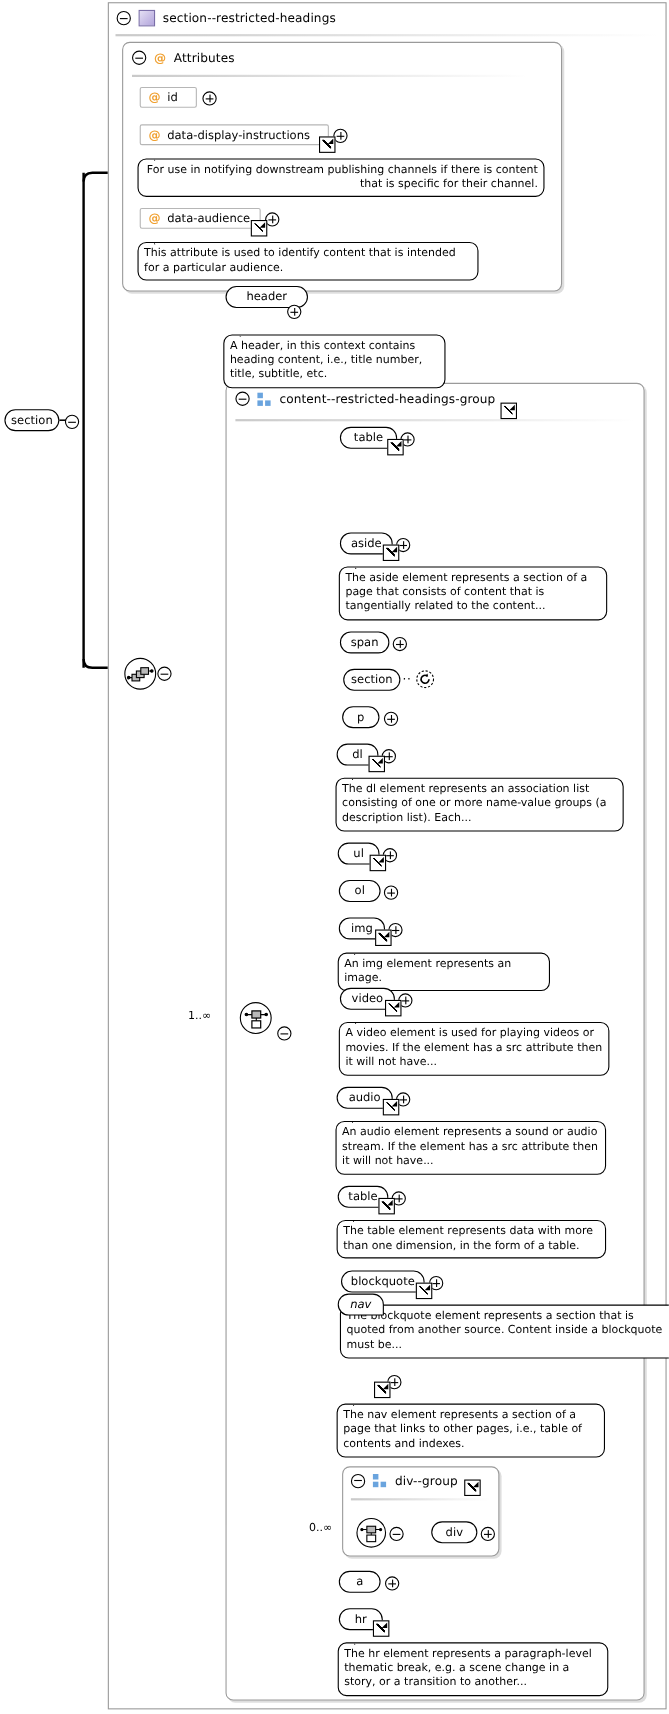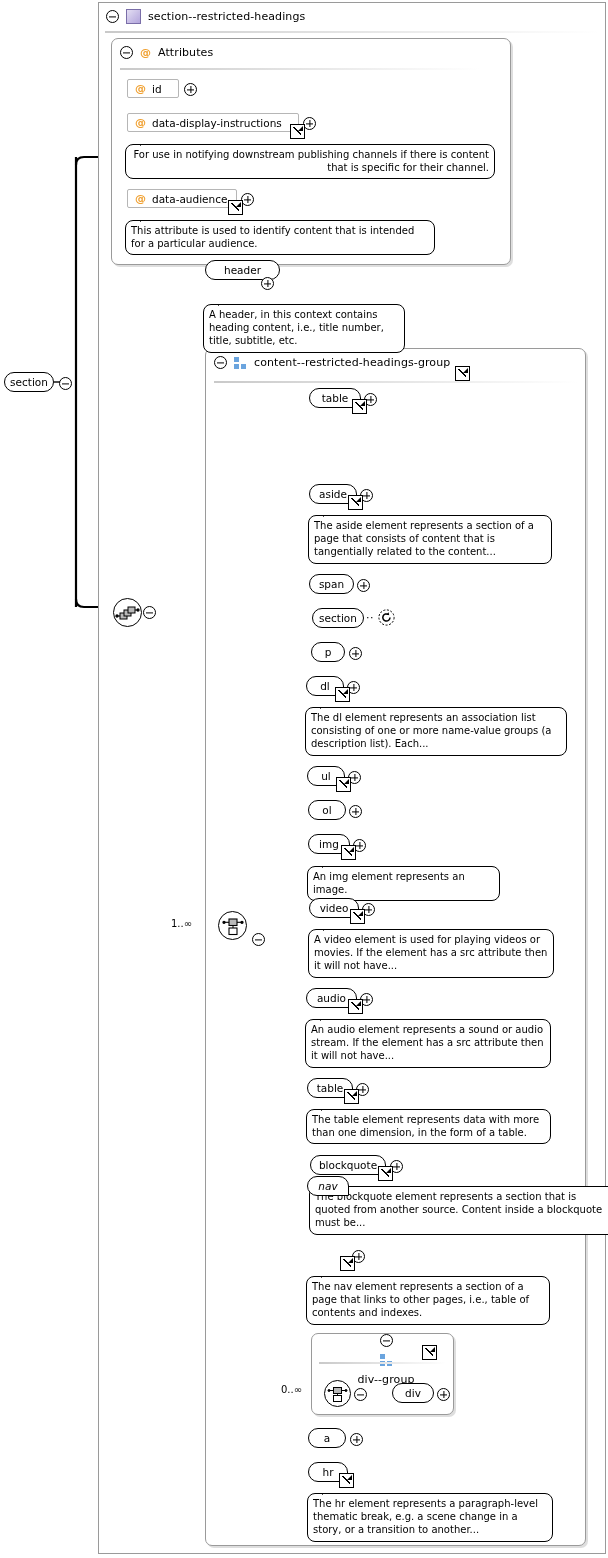--- a/index.html
+++ b/index.html
@@ -434,21 +434,21 @@
   <div class="refarrow" style="left:340px;top:1256px;"></div>
   <div class="tognode" style="left:352px;top:1250px;">
     <span class="tog plus"></span>
   </div>
   <div class="anno" style="left:306px;top:1276px;width:244px;">
     <span class="tail"></span>
     <span>The nav element represents a section of a page that links to other pages, i.e., table of contents and indexes.</span>
   </div>
 
   <div class="panel rounded" style="left:311px;top:1333px;width:143px;height:82px;">
-    <div class="panel-head" style="padding-left:7px;height:24px;flex-direction:column;">
+    <div class="panel-head" style="padding-left:7px;height:24px;">
       <span class="tog"></span>
       <span class="grpicon">
           <i class="a"></i>
           <i class="b"></i>
           <i class="c"></i>
         </span>
       <span class="head-label">div--group</span>
     </div>
     <div class="panel-rule" style="top:28px;left:7px;right:7px;"></div>
   </div>

